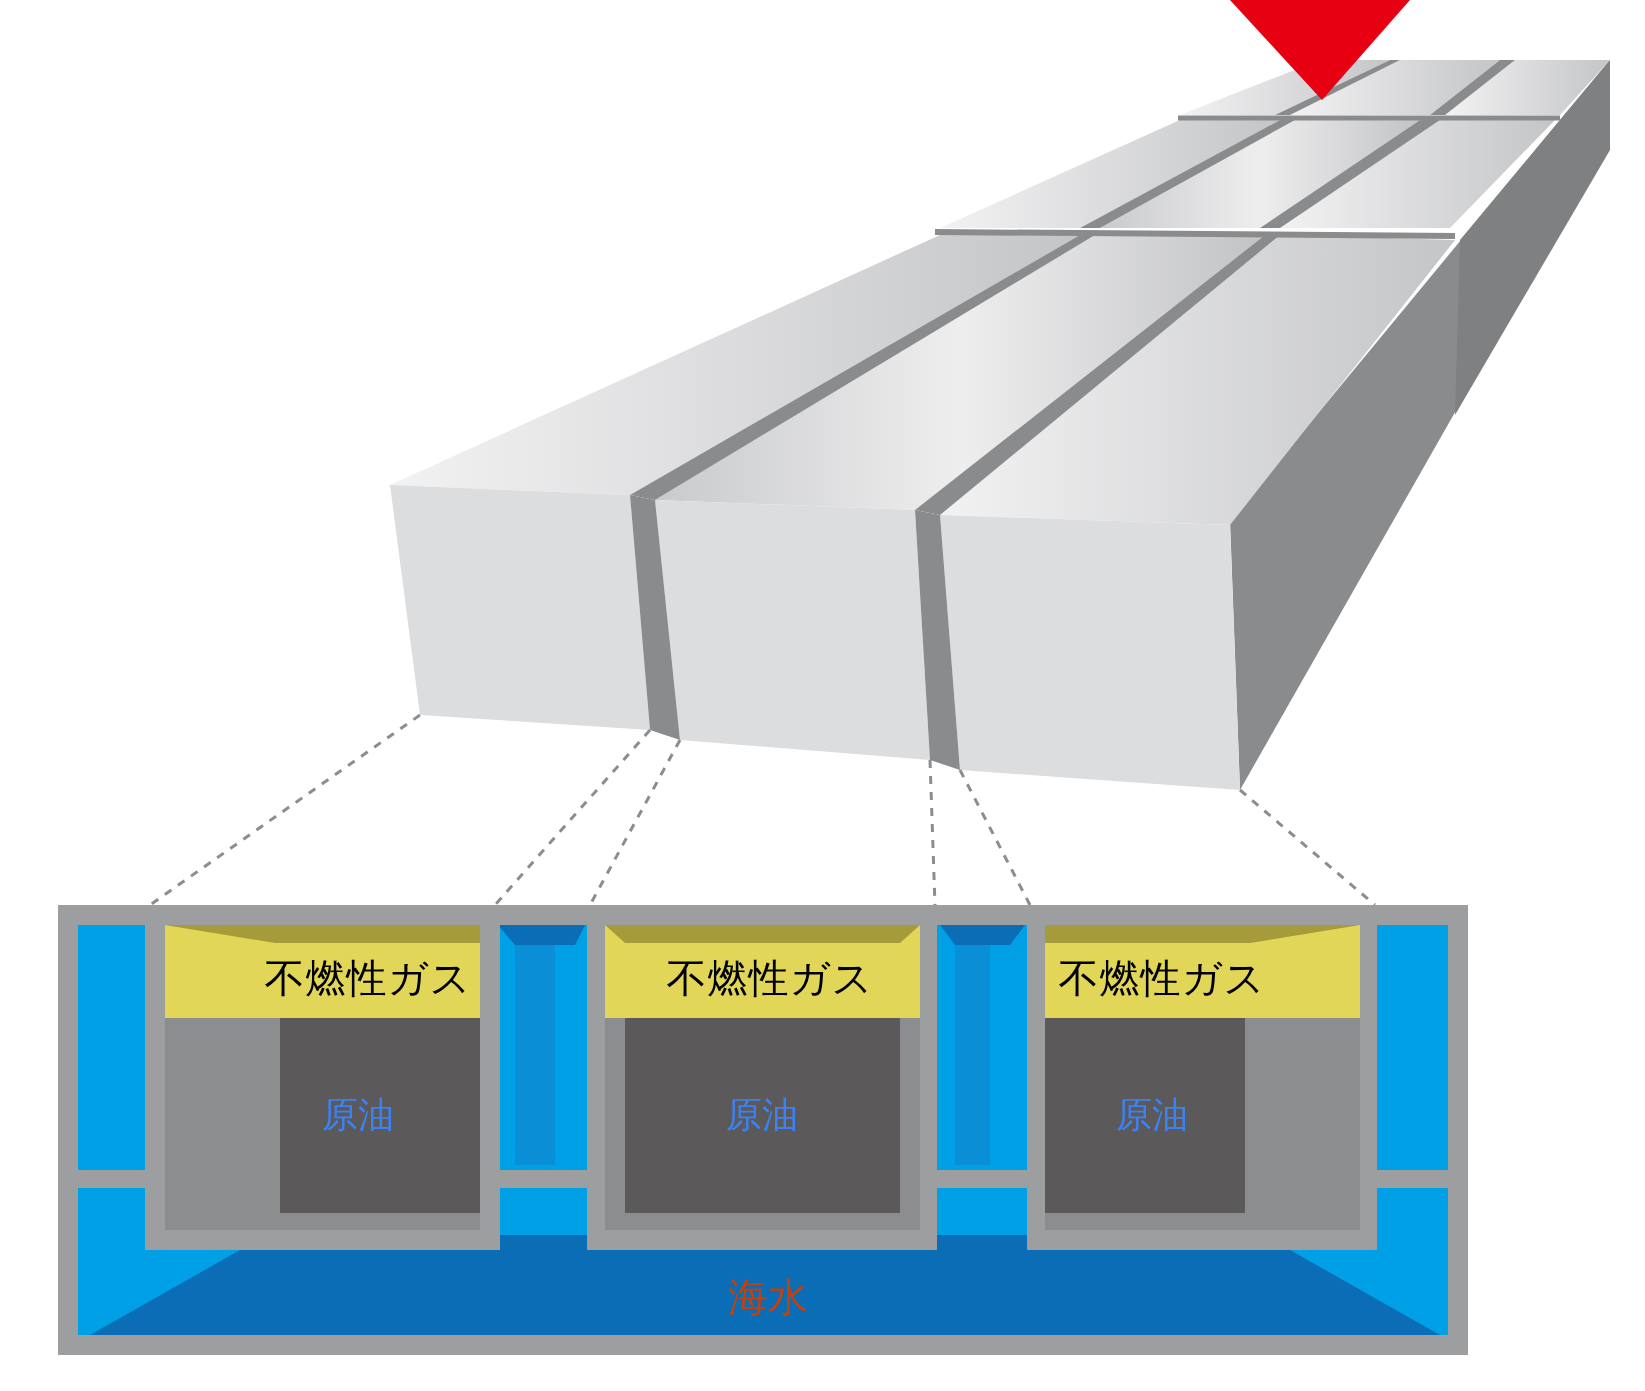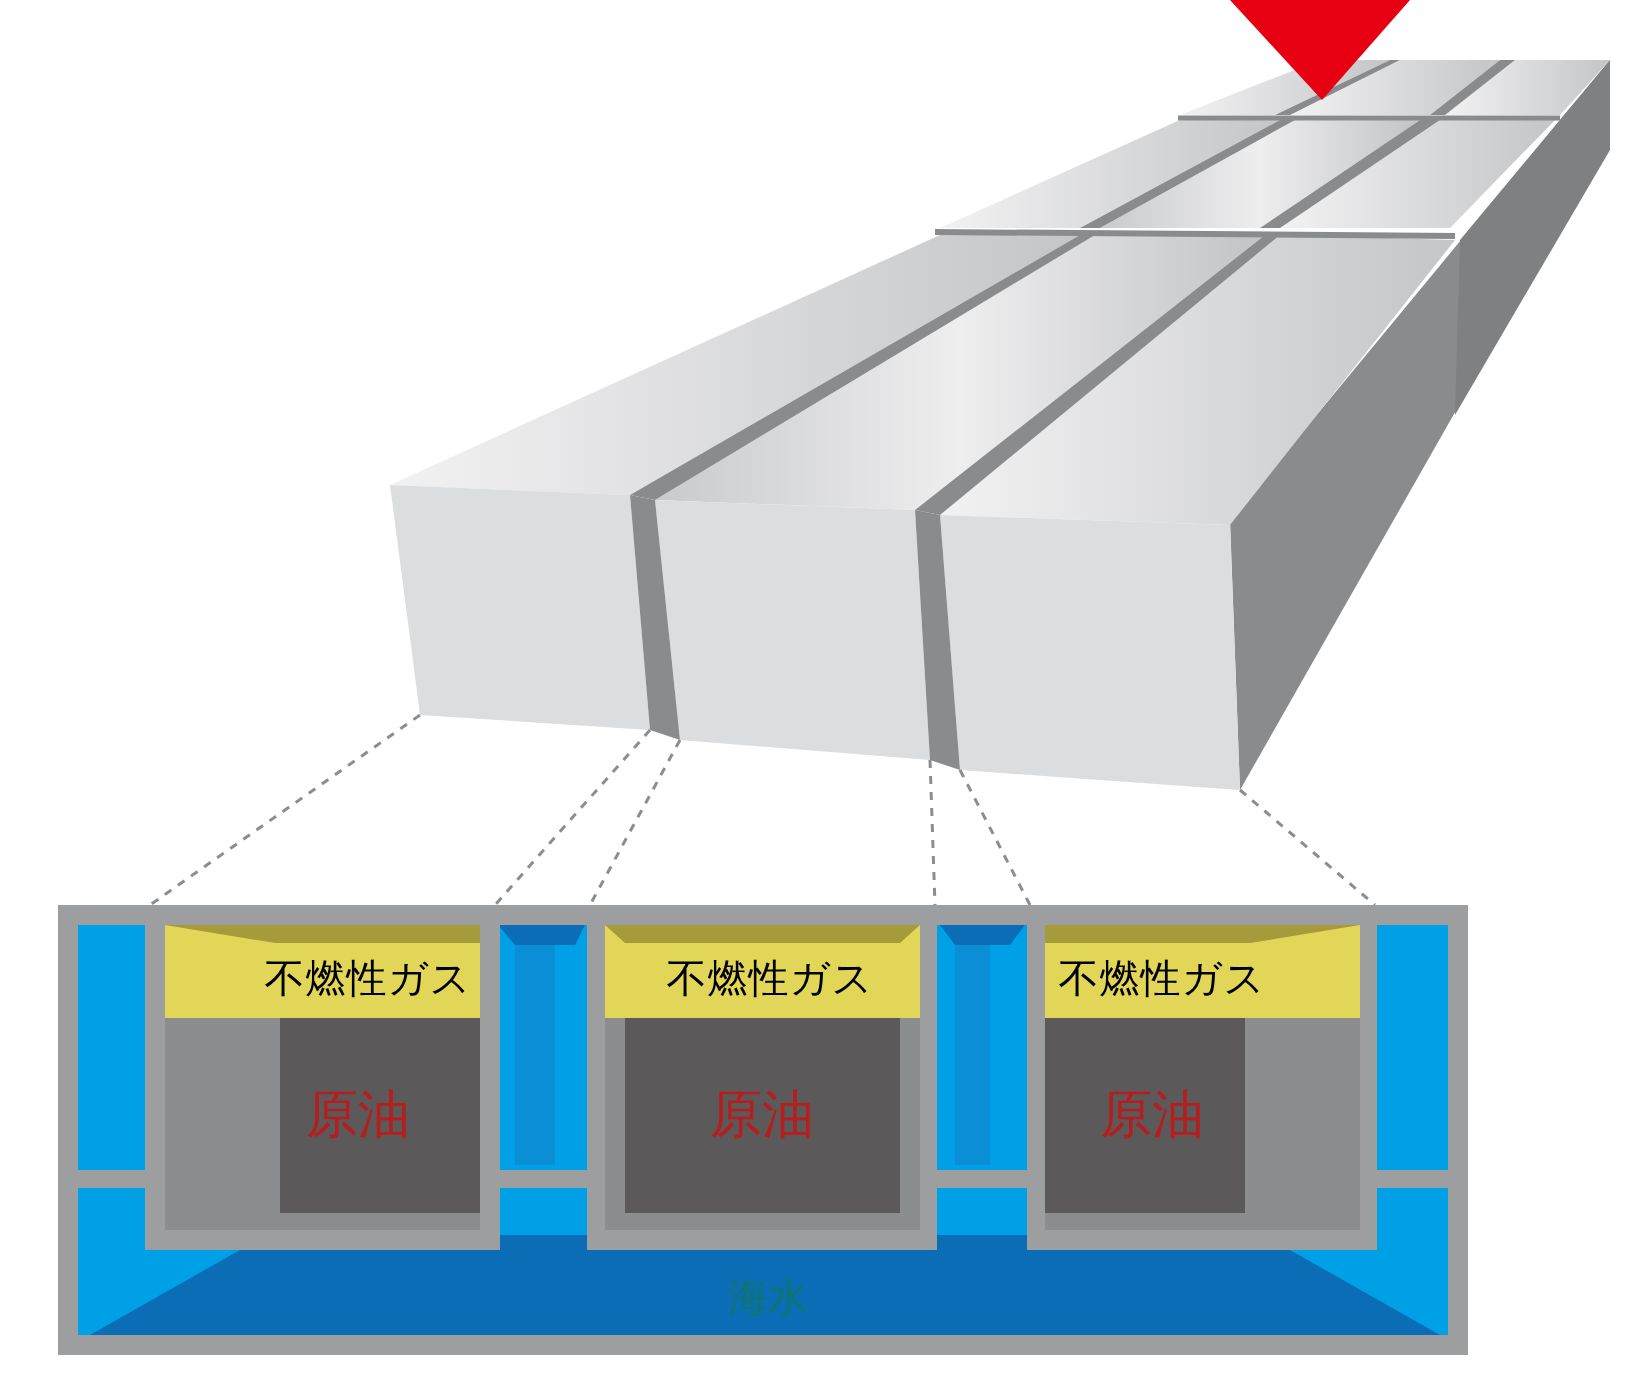--- a/index.html
+++ b/index.html
@@ -2,22 +2,22 @@
 <html><head>
 <meta charset="utf-8">
 <style>
   html, body { margin: 0; padding: 0; background: #ffffff; }
   body { width: 1645px; height: 1391px; overflow: hidden; position: relative;
          font-family: "DejaVu Sans", sans-serif; }
   #diagram { position: absolute; left: 0; top: 0; width: 1645px; height: 1391px; }
   .lbl { position: absolute; white-space: nowrap; transform: translate(-50%, -50%);
          font-family: "DejaVu Sans", sans-serif; }
   .gas { font-size: 40px; color: #000000; letter-spacing: 1px; }
-  .oil { font-size: 52px; color: #b91c1c; }
-  .sea { font-size: 40px; color: #0f766e; font-family: Liberation Mono, monospace; }
+  .oil { font-size: 36px; color: #3b82f6; }
+  .sea { font-size: 40px; color: #c2410c; font-family: Liberation Mono, monospace; }
 </style>
 </head>
 <body>
 
 <svg id="diagram" viewBox="0 0 1645 1391" xmlns="http://www.w3.org/2000/svg">
   <defs>
     <linearGradient id="topGrad" x1="0" y1="0" x2="1" y2="0">
       <stop offset="0" stop-color="#f2f2f3"></stop>
       <stop offset="1" stop-color="#c4c5c7"></stop>
     </linearGradient>

